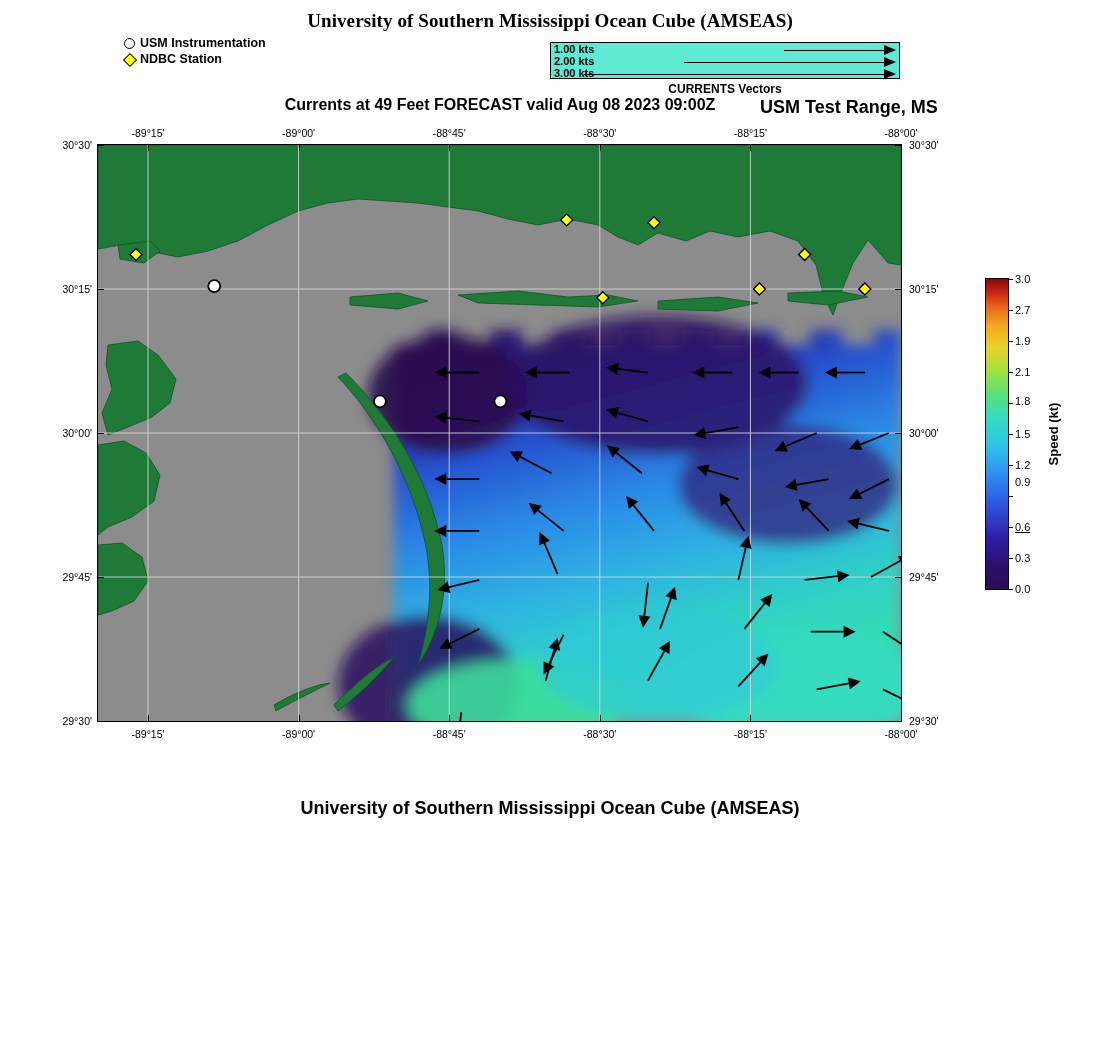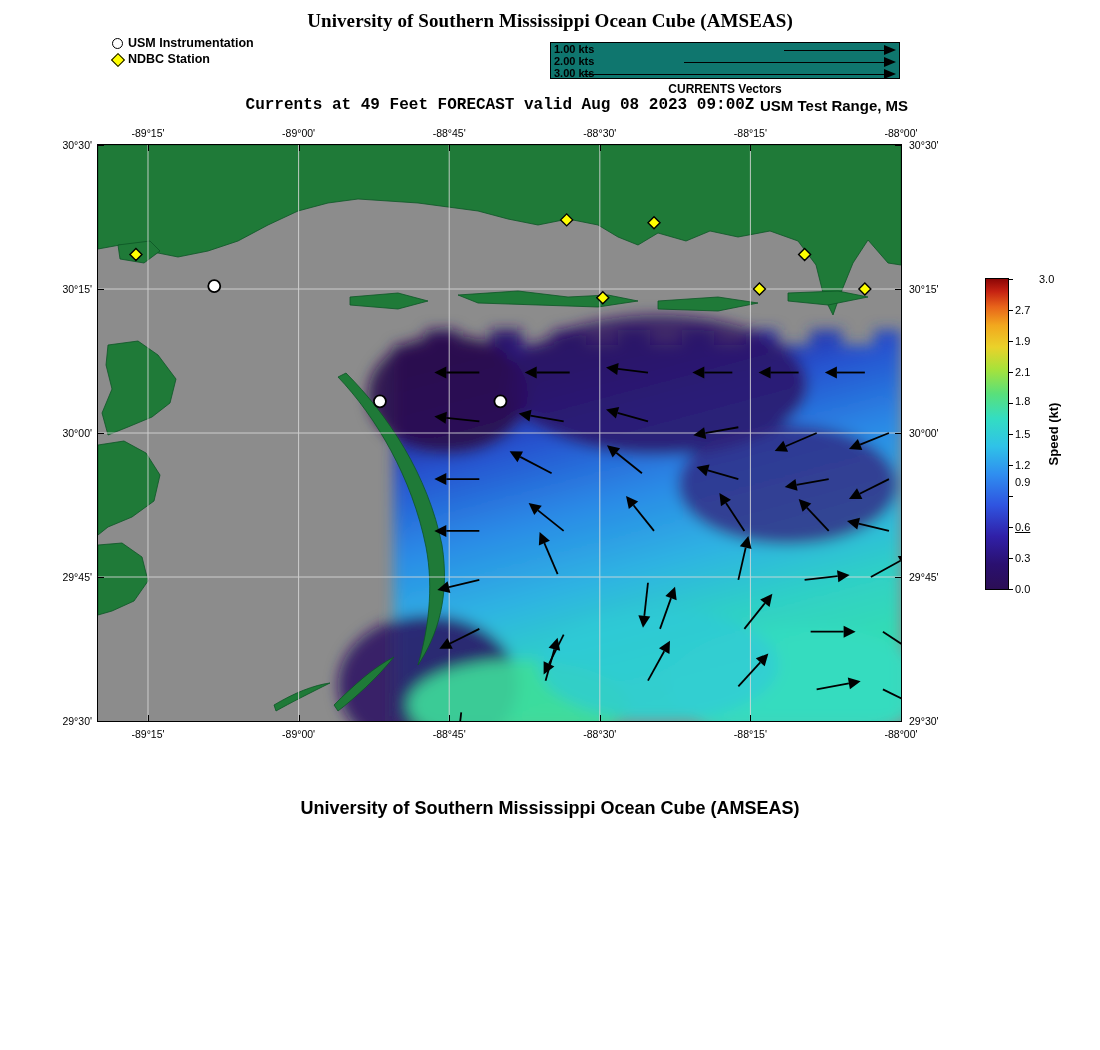--- a/index.html
+++ b/index.html
@@ -28,32 +28,32 @@
   }
   #bottom-title {
     left: 0; top: 798px; width: 1100px;
     text-align: center;
     font-weight: bold;
     font-size: 18px;
   }
   #subtitle {
     left: 100px; top: 96px; width: 800px;
     text-align: center;
-    font-family: Liberation Mono, monospace;
+    font-family: Liberation Sans, sans-serif;
     font-weight: bold;
     font-size: 16px;
   }
   #site-label {
     left: 760px; top: 97px;
     font-weight: bold;
-    font-size: 15px;
+    font-size: 18px;
   }
 
   
-  #legend { left: 112px; top: 36px; }
+  #legend { left: 124px; top: 36px; }
   .legend-row {
     display: flex;
     align-items: center;
     height: 15px;
     margin-bottom: 1px;
   }
   .legend-row .lg-label {
     font-size: 12.5px;
     font-weight: bold;
     margin-left: 5px;
@@ -73,21 +73,21 @@
     box-sizing: border-box;
     transform: rotate(45deg);
     margin-left: 1px;
   }
 
   
   #vector-key {
     left: 550px; top: 42px;
     width: 350px; height: 37px;
     border: 1.3px solid #000;
-    background: #0f766e;
+    background: #5eead4;
     box-sizing: border-box;
   }
   .vk-row {
     position: absolute;
     left: 0; width: 350px; height: 12px;
   }
   .vk-label {
     position: absolute;
     left: 3px; top: -1px;
     font-size: 11px;
@@ -505,21 +505,21 @@
     <div class="tick-mark abs" style="left: 895px; top: 577px; width: 6px; height: 1px;"></div>
     <div class="tick-lbl tick-left abs" style="left: 36px; width: 56px; top: 721px;">29°30'</div>
     <div class="tick-lbl tick-right abs" style="left: 909px; top: 721px;">29°30'</div>
     <div class="tick-mark abs" style="left: 98px; top: 721px; width: 6px; height: 1px;"></div>
     <div class="tick-mark abs" style="left: 895px; top: 721px; width: 6px; height: 1px;"></div>
   </div>
 
 <div class="abs" id="colorbar-wrap">
   <div id="colorbar"></div>
   <div id="colorbar-ticks">
-      <div class="cb-tick-lbl" style="top: 1px; margin-left: 24px;">3.0</div>
+      <div class="cb-tick-lbl" style="top: 1px;">3.0</div>
       <div class="cb-tick" style="top: 1px;"></div>
       <div class="cb-tick-lbl" style="top: 32px;">2.7</div>
       <div class="cb-tick" style="top: 32px;"></div>
       <div class="cb-tick-lbl" style="top: 63px;">1.9</div>
       <div class="cb-tick" style="top: 63px;"></div>
       <div class="cb-tick-lbl" style="top: 94px;">2.1</div>
       <div class="cb-tick" style="top: 94px;"></div>
       <div class="cb-tick-lbl" style="top: 123px;">1.8</div>
       <div class="cb-tick" style="top: 125px;"></div>
       <div class="cb-tick-lbl" style="top: 156px;">1.5</div>

